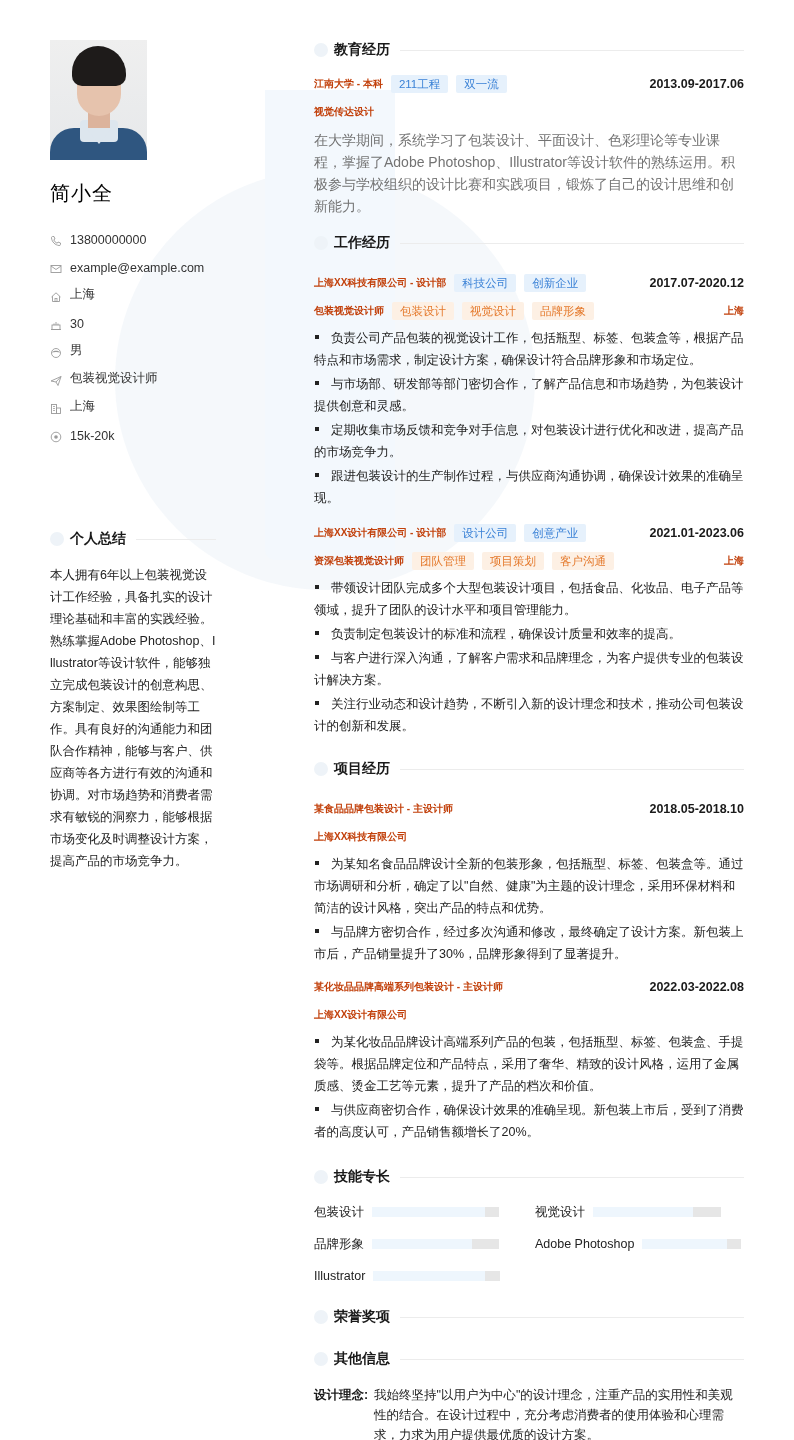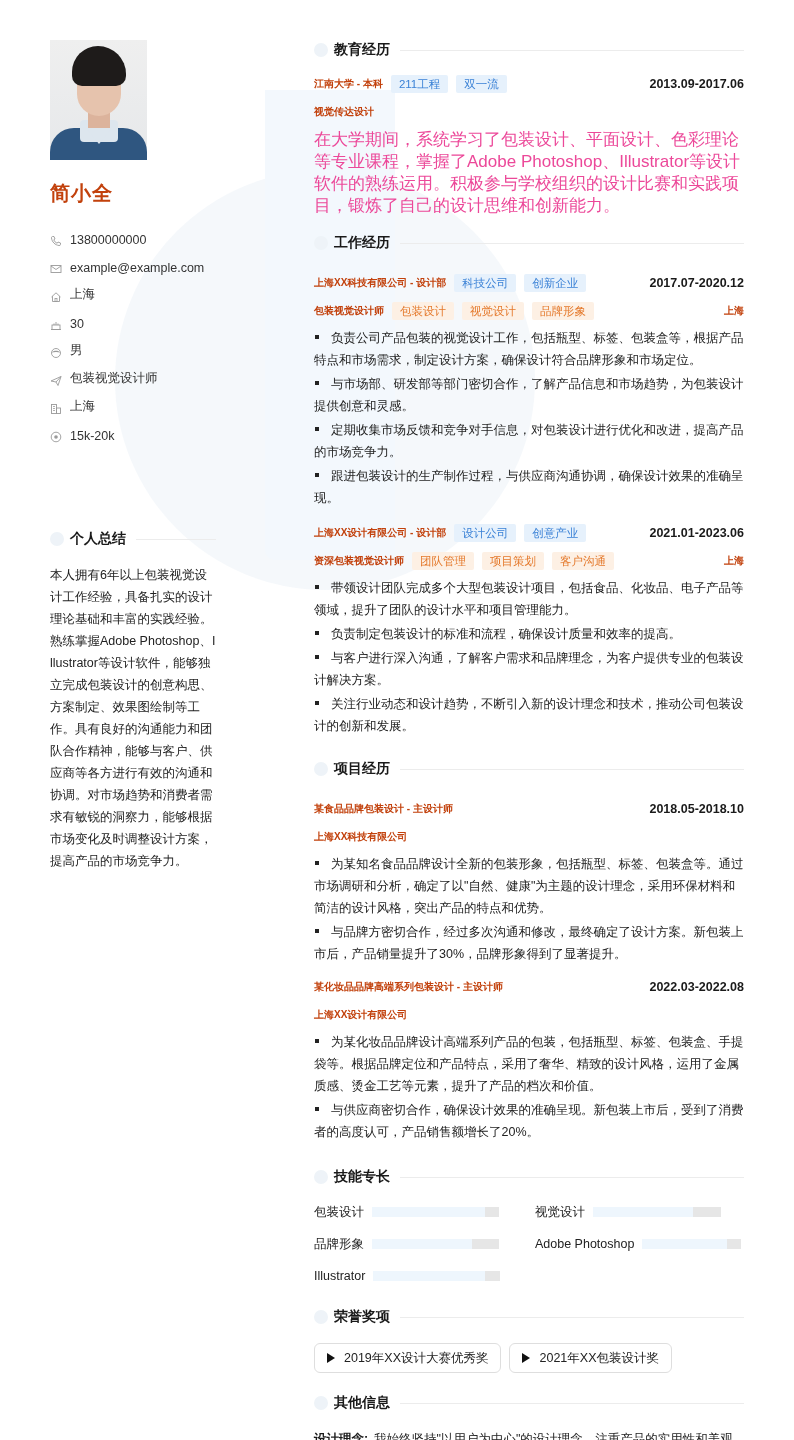--- a/index.html
+++ b/index.html
@@ -15,42 +15,42 @@
 
   .avatar { width: 97px; height: 120px; background: #eceef0; position: relative; overflow: hidden; }
   .avatar .bg { position: absolute; inset: 0; background: linear-gradient(#efefef,#e6e8ea); }
   .avatar .hair { position: absolute; left: 22px; top: 6px; width: 54px; height: 40px; background: #1e1b1a; border-radius: 26px 28px 10px 10px; }
   .avatar .face { position: absolute; left: 27px; top: 18px; width: 44px; height: 58px; background: #e6c3ad; border-radius: 18px 18px 22px 22px; }
   .avatar .neck { position: absolute; left: 38px; top: 70px; width: 22px; height: 18px; background: #dcb39c; }
   .avatar .shirt { position: absolute; left: 30px; top: 80px; width: 38px; height: 22px; background: #dde6ee; border-radius: 4px; }
   .avatar .sweater { position: absolute; left: 0; top: 88px; width: 97px; height: 40px; background: #2f5680; border-radius: 24px 24px 0 0; }
   .avatar .vneck { position: absolute; left: 36px; top: 88px; width: 0; height: 0; border-left: 13px solid transparent; border-right: 13px solid transparent; border-top: 16px solid #dde6ee; }
 
-  .name { font-size: 20px; font-weight: bold; margin-top: 20px; color: #c2410c; letter-spacing: 1px; }
+  .name { font-size: 20px; font-weight: normal; margin-top: 20px; color: #000000; letter-spacing: 1px; }
   .info-list { margin-top: 12px; }
   .info-item { display: flex; align-items: flex-end; height: 28px; font-size: 12.5px; color: #333; }
   .info-item .ico { width: 12px; height: 12px; margin-right: 8px; color: #9a9a9a; display: inline-flex; align-items: center; justify-content: center; }
   .info-item .ico svg { width: 12px; height: 12px; }
 
   .sec-head { display: flex; align-items: center; height: 24px; }
   .sec-head .dot { width: 14px; height: 14px; border-radius: 50%; background: #eef3f8; margin-right: 6px; }
   .sec-head .title { font-size: 14px; font-weight: bold; color: #1a1a1a; margin-right: 10px; white-space: nowrap; }
   .sec-head .line { flex: 1; height: 1px; background: #ececec; }
 
   .summary-sec { margin-top: 84px; }
   .summary-text { font-size: 12.5px; line-height: 22px; color: #222; margin-top: 13px; width: 166px; word-break: break-all; }
 
   .row { display: flex; align-items: center; justify-content: space-between; height: 28px; }
   .row .l { display: flex; align-items: center; }
   .strong { font-size: 10px; font-weight: bold; color: #c2410c; }
   .date { font-size: 12.5px; font-weight: bold; color: #1a1a1a; }
   .tag { font-size: 11.5px; padding: 1px 8px; margin-left: 8px; border-radius: 2px; line-height: 16px; }
   .tag.blue { background: #e6f1fc; color: #3b82d6; }
   .tag.orange { background: #fdf0e4; color: #e4782a; }
-  .para { font-size: 17px; line-height: 22px; color: #ec4899; }
+  .para { font-size: 14px; line-height: 22px; color: #737373; }
   .bullets { list-style: none; }
   .bullets li { font-size: 12.5px; line-height: 22px; color: #222; margin-bottom: 2px; position: relative; padding-left: 0; text-indent: 0; }
   .bullets li .b { display: inline-block; width: 4px; height: 4px; background: #222; vertical-align: middle; margin: 0 12px 3px 1px; }
 
   .edu { margin-top: 8px; }
   .work { margin-top: 14px; }
   .job + .job { margin-top: 10px; }
   .proj { margin-top: 14px; }
   .project + .project { margin-top: 8px; }
 
@@ -333,30 +333,20 @@
         </div>
       </div>
     </section>
 
     <section class="honors">
       <div class="sec-head">
         <span class="dot"></span>
         <span class="title">荣誉奖项</span>
         <span class="line"></span>
       </div>
-      <div class="honor-list">
-        <div class="honor">
-          <span class="tri"></span>
-          <span>2019年XX设计大赛优秀奖</span>
-        </div>
-        <div class="honor">
-          <span class="tri"></span>
-          <span>2021年XX包装设计奖</span>
-        </div>
-      </div>
     </section>
 
     <section class="other">
       <div class="sec-head">
         <span class="dot"></span>
         <span class="title">其他信息</span>
         <span class="line"></span>
       </div>
       <div class="kv">
         <span class="k">设计理念:</span>

